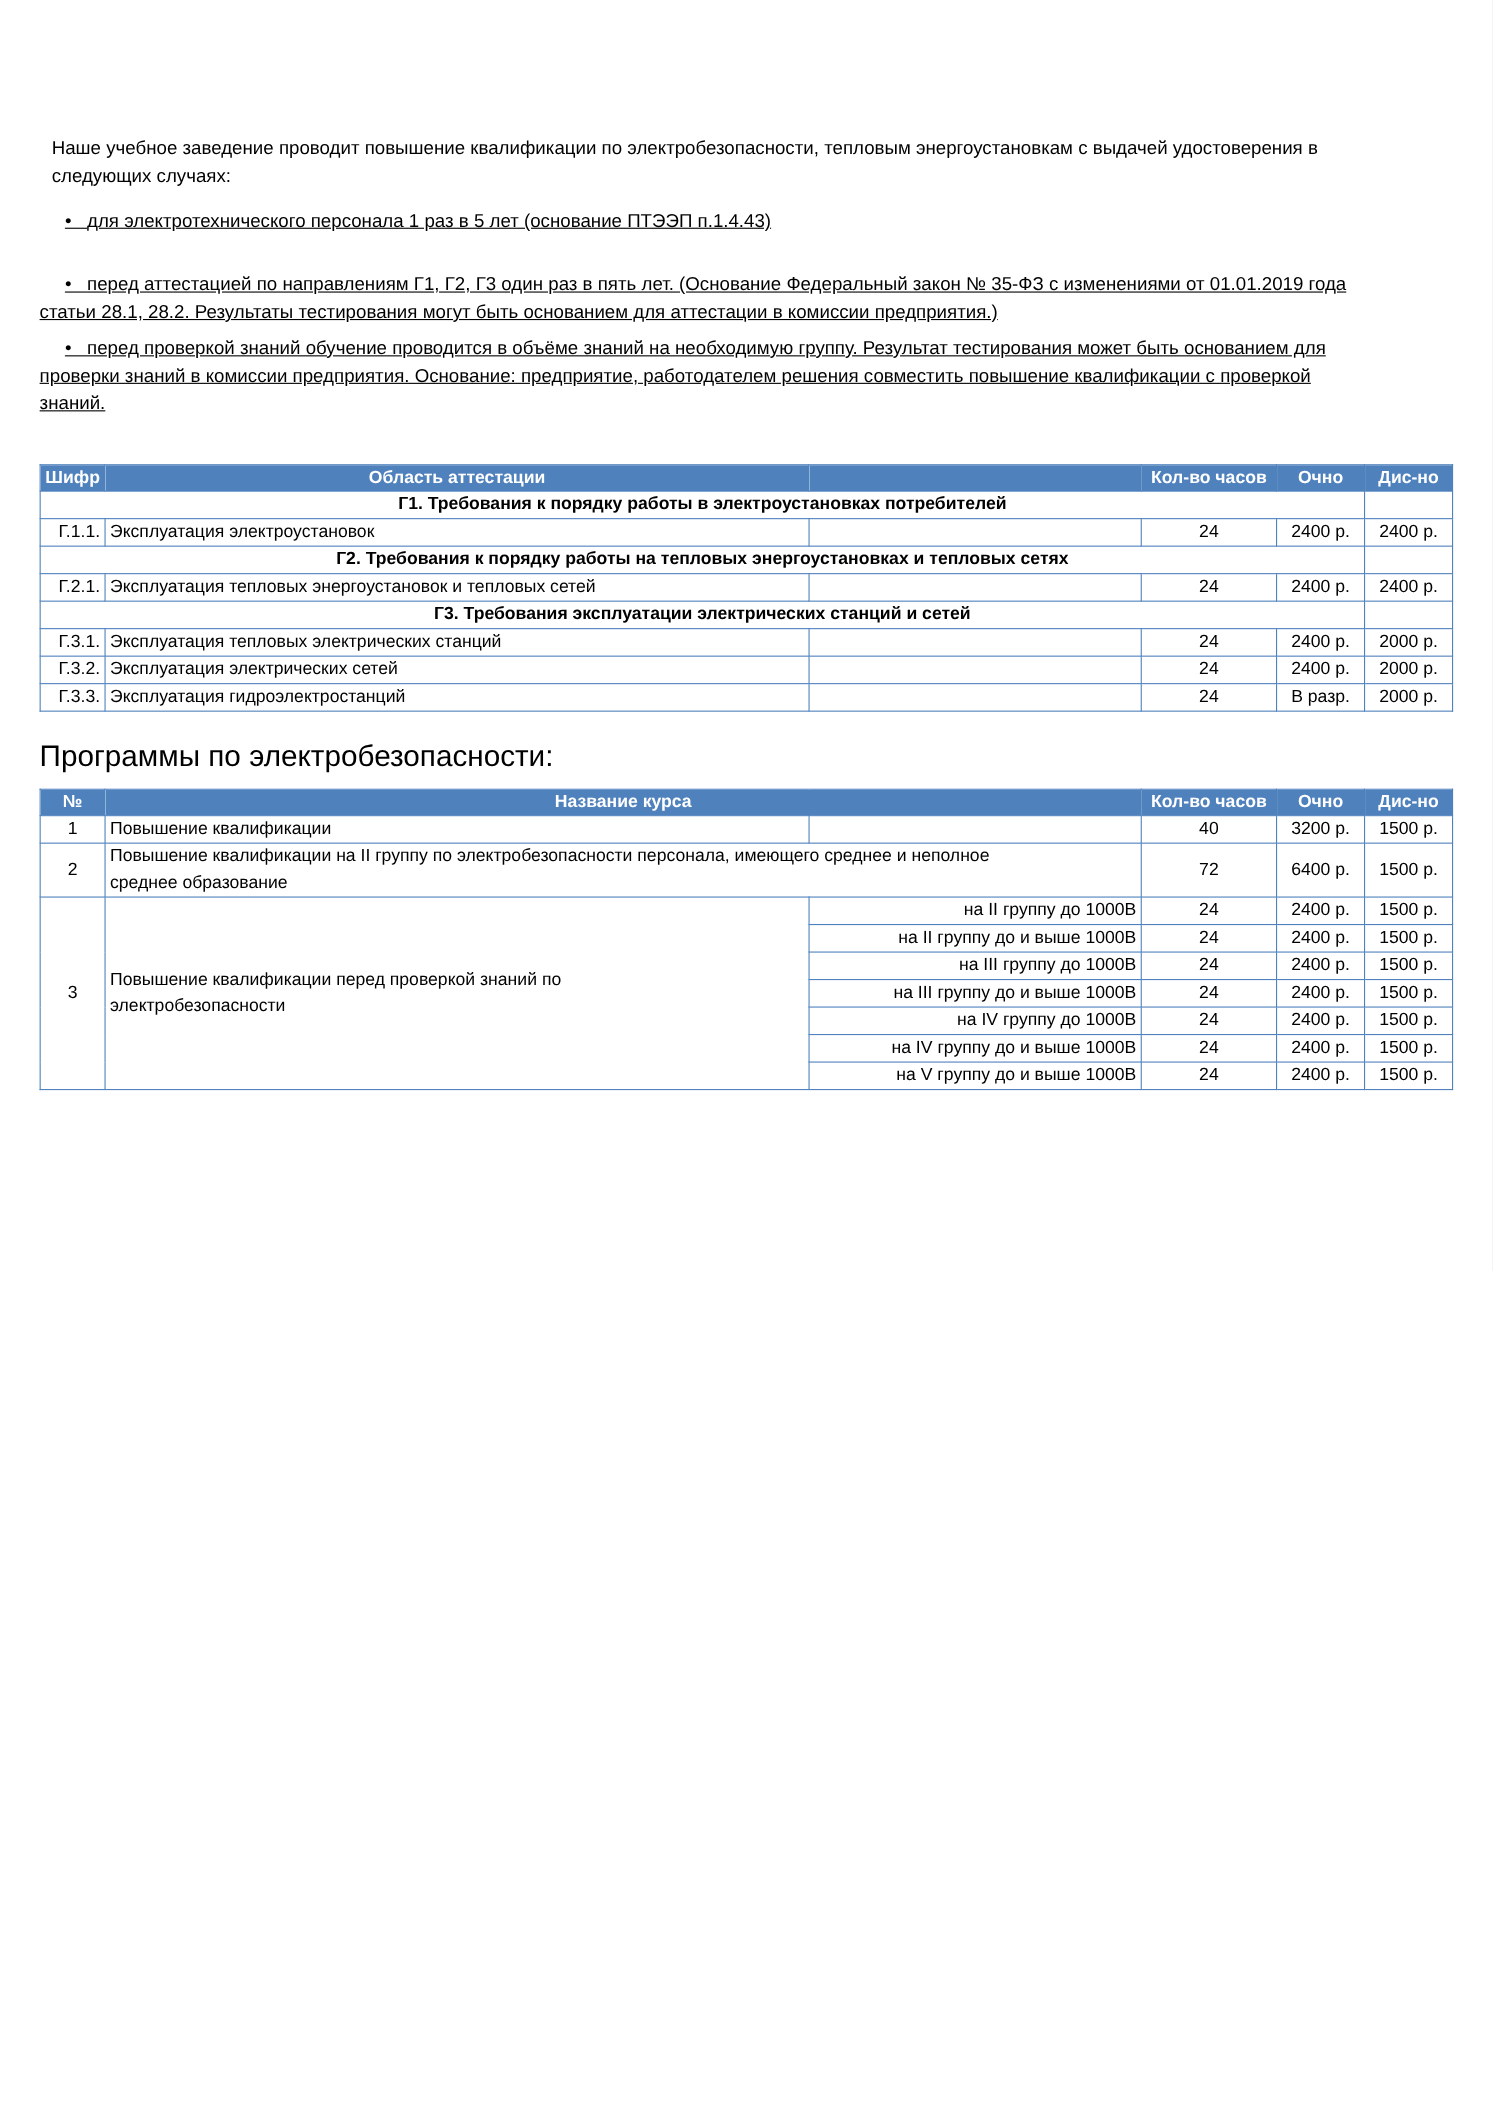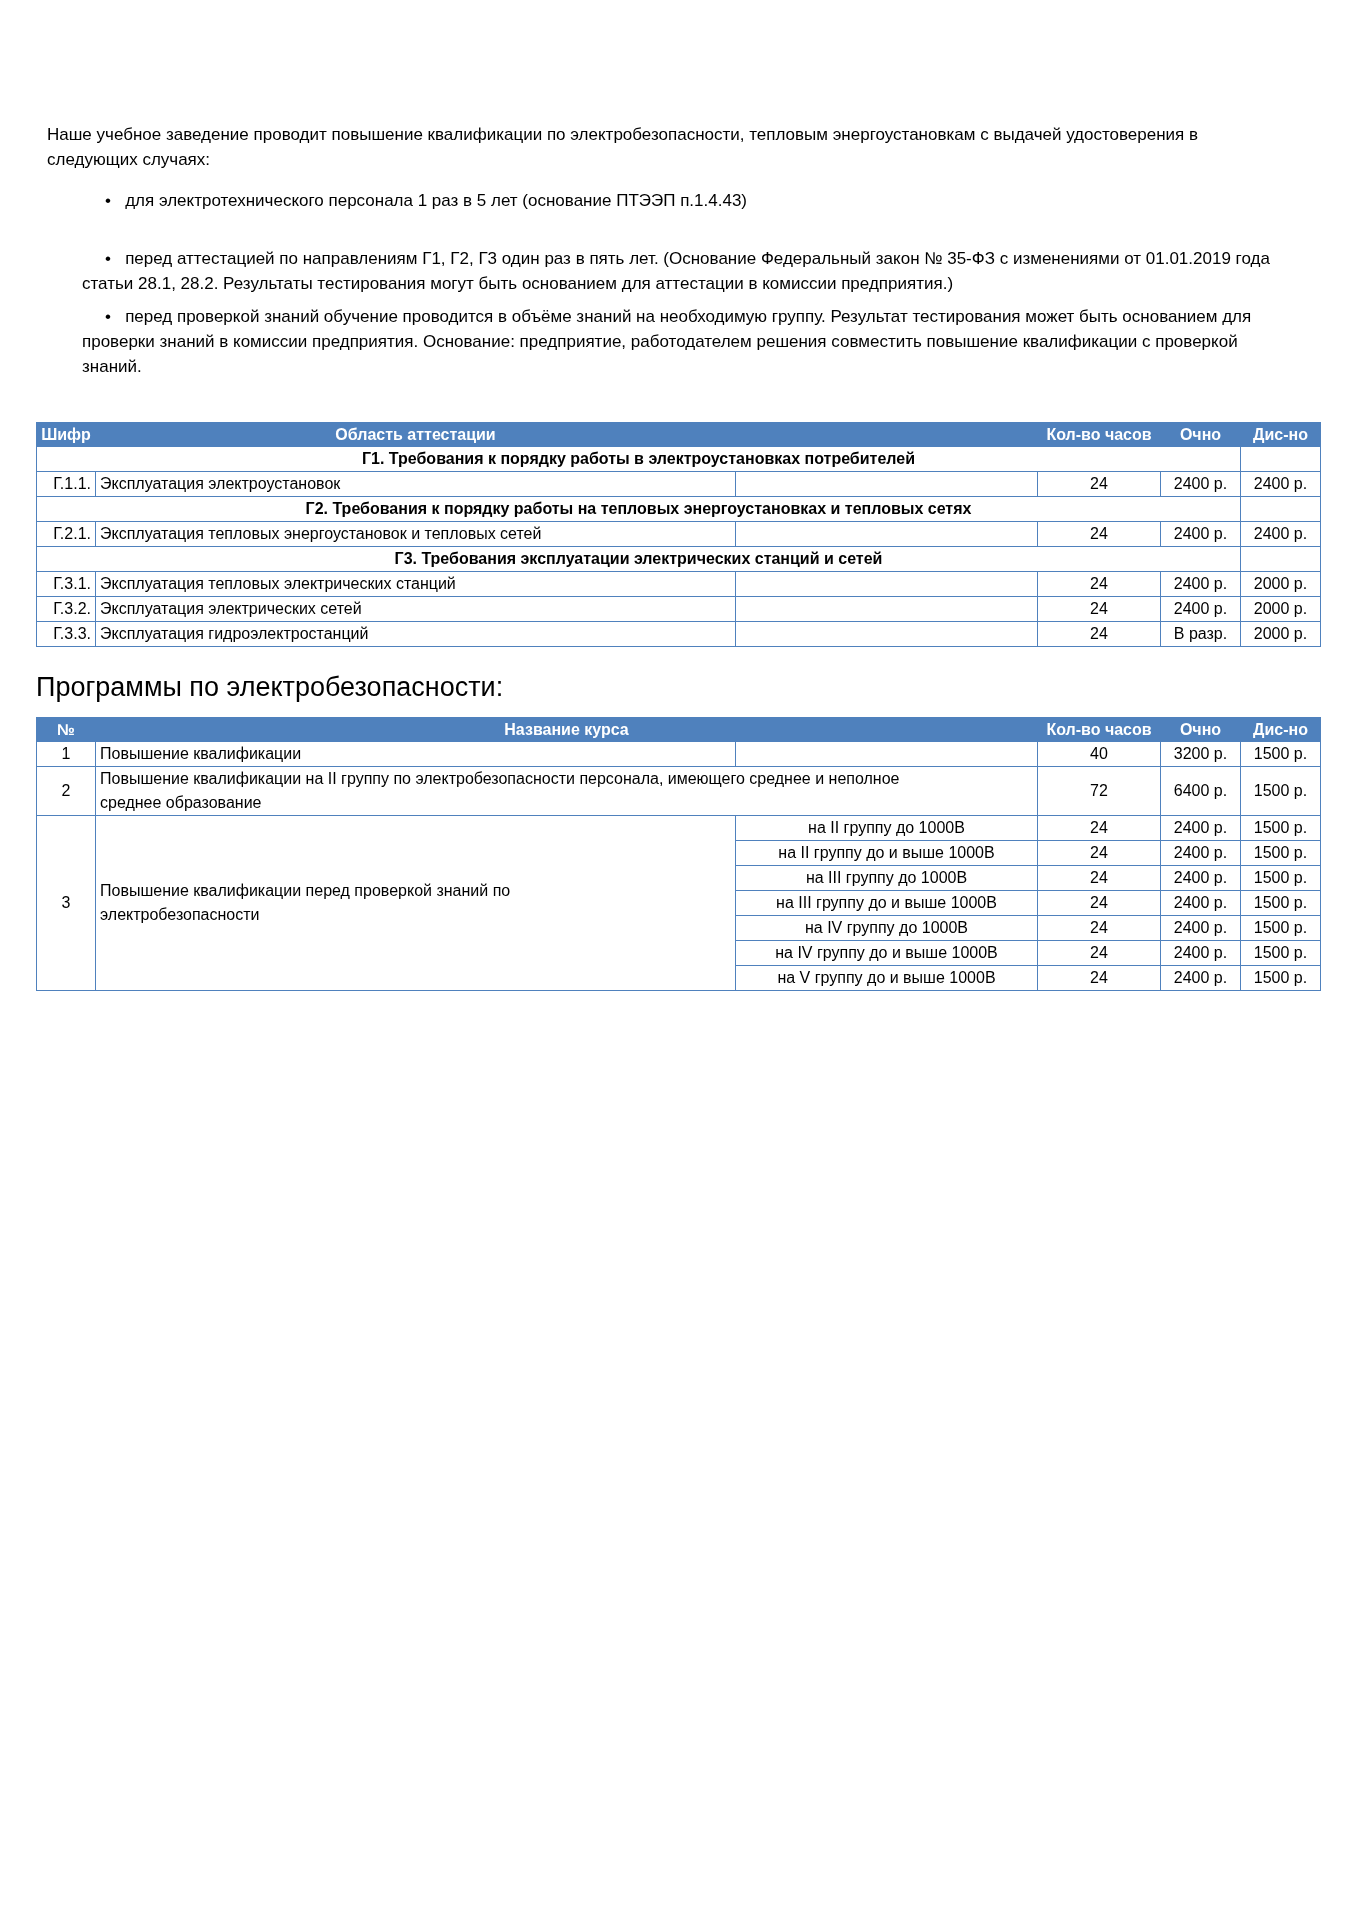--- a/index.html
+++ b/index.html
@@ -16,24 +16,24 @@
   }
   
   .intro {
     margin:0 0 16px 11px;
     font-size:17px; line-height:25px;
     white-space:pre-line;
   }
   
   ul.bullets { list-style:none; }
   ul.bullets li {
-    margin-left:46px;
     font-size:17px; line-height:25px;
     white-space:pre-line;
     text-indent:23px;
+    text-decoration:underline;
   }
   ul.bullets li::before { content:"\2022\00a0\00a0\00a0"; }
   ul.bullets li:nth-child(1) { margin-bottom:33px; }
   ul.bullets li:nth-child(2) { margin-bottom:8px; }
   ul.bullets li:nth-child(3) { margin-bottom:6px; }
 
   
   table.doc {
     border-collapse:collapse;
     table-layout:fixed;
@@ -58,21 +58,21 @@
   td.code { text-align:right; padding-left:5px; }
   td.name { text-align:left; padding-left:34px; }
   td.center { text-align:center; }
   td.num  { text-align:center; }
   tr.section td {
     font-weight:bold; 
     text-align:center;
   }
   td.multiline { white-space:pre-line; line-height:24px; padding-top:2px; padding-bottom:2px; }
   td.vtop { vertical-align:top; padding-top:3px; }
-  td.sub { text-align:center; padding-left:5px; }
+  td.sub { text-align:right; padding-left:5px; }
 
   .t1 { margin-top:43px;border-radius:25px; }
   h2.programs {
     margin:24px 0 14px 0;
     font-size:27px; line-height:32px;
     font-weight:normal;
   }
 </style>
 </head>
 <body>

